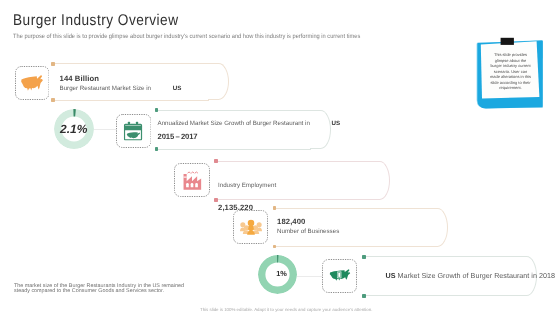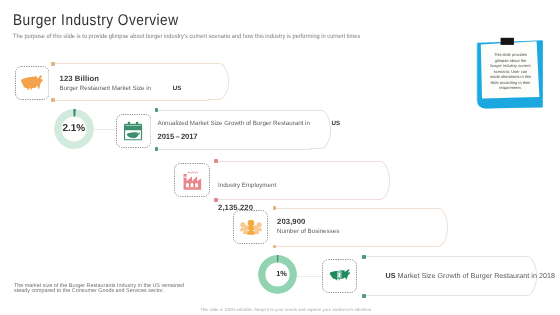--- a/index.html
+++ b/index.html
@@ -58,36 +58,36 @@
     <div class="dot dotb"></div>
   </div>
   <div class="ibox" style="left:14.5px;top:62px;width:34.5px;height:34px;">
     <svg class="bd" viewBox="0 0 34.5 34">
         <rect x="0.5" y="0.5" width="33.5" height="33" rx="6" fill="none" stroke="#8d8d8d" stroke-width="1" stroke-dasharray="1.25 1.1"></rect>
       </svg>
     <svg class="ic" width="24" height="17.5" viewBox="0 0 100 56" preserveAspectRatio="none">
       <path fill="#F4A24B" d="M 6 17 C 14 13, 30 10, 52 8 L 70 6.5 L 71 14 L 79 9 L 88 2 L 92 6 L 84 16 L 92 15 L 95 20 L 86 28 L 83.5 35 L 81 43 L 78 49 L 75.5 44 L 73 37 L 65 42 L 57 45 L 50 44 L 47 52 L 43 44 L 37 46 L 33 53 L 30 45 L 22 44 L 16 40 L 10 30 L 5 24 Z"></path>
     </svg>
   </div>
-  <div class="lbl big" style="left:59.5px;top:70px;">123 Billion</div>
+  <div class="lbl big" style="left:59.5px;top:70px;">144 Billion</div>
   <div class="lbl small" style="left:59.5px;top:80.5px;"><span>Burger Restaurant Market Size in </span><b>US</b></div>
 
   <div class="pill" style="--c:#DDE5E1;--d:#4E9C7E;left:155.8px;top:105.8px;width:175px;height:39.6px;">
     <div class="ln lnt"></div>
     <div class="ln lnb"></div>
     <div class="cap"></div>
     <div class="dot dott"></div>
     <div class="dot dotb"></div>
   </div>
   <div class="conn" style="left:93.5px;top:125.3px;width:22px;"></div>
   <svg class="donut" style="left:53.8px;top:104.7px;" width="40" height="40" viewBox="0 0 40 40">
     <circle cx="20" cy="20" r="16.25" fill="none" stroke="#D2EBDE" stroke-width="7.5"></circle>
     <circle cx="20" cy="20" r="16.25" fill="none" stroke="#398A67" stroke-width="7.5" stroke-dasharray="2.14 100" stroke-dashoffset="0" transform="rotate(-91.9 20 20)"></circle>
   </svg>
-  <div class="lbl" style="left:53.8px;top:104.7px;width:40px;height:40px;display:flex;align-items:center;justify-content:center;font-size:10px;font-weight:bold;color:#2f2f2f;">2.1%</div>
+  <div class="lbl" style="left:53.8px;top:104.7px;width:40px;height:40px;display:flex;align-items:center;justify-content:center;font-size:12px;font-weight:bold;color:#2f2f2f;font-style:italic;">2.1%</div>
   <div class="ibox" style="left:115.5px;top:109.5px;width:35.5px;height:34px;">
     <svg class="bd" viewBox="0 0 35.5 34">
         <rect x="0.5" y="0.5" width="34.5" height="33" rx="6" fill="none" stroke="#8d8d8d" stroke-width="1" stroke-dasharray="1.25 1.1"></rect>
       </svg>
     <svg class="ic" width="18.5" height="19" viewBox="0 0 52 54">
       <rect x="11.5" y="0" width="6" height="16" rx="2.4" fill="#3C8F6E"></rect>
       <rect x="34.5" y="0" width="6" height="16" rx="2.4" fill="#3C8F6E"></rect>
       <rect x="1.8" y="8.5" width="48.4" height="43.7" rx="2.6" fill="#fff" stroke="#3C8F6E" stroke-width="3.6"></rect>
       <path fill="#3C8F6E" d="M1.8 11.1 h48.4 v13.5 h-48.4 Z"></path>
       <path fill="#3C8F6E" d="M8 35.5 C13.5 31.5 25 29.4 34.5 30.8 L39.8 31.5 L38.8 35 L44.5 31.5 L46 34.5 L41 38.5 L38.8 42.5 L34 46 L27 47.5 L21 45.8 L17.5 47.2 L15.5 44.4 L11 42 Z"></path>
@@ -146,21 +146,21 @@
         <path d="M8.5 44 q0 -11.5 10.5 -11.5 q10.5 0 10.5 11.5 Z"></path>
         <circle cx="47" cy="25.5" r="7.4"></circle>
         <path d="M36.5 44 q0 -11.5 10.5 -11.5 q10.5 0 10.5 11.5 Z"></path>
       </g>
       <g fill="#F5A93F">
         <circle cx="33" cy="27.5" r="7.8"></circle>
         <path d="M21.5 46 q0 -12 11.5 -12 q11.5 0 11.5 12 Z"></path>
       </g>
     </svg>
   </div>
-  <div class="lbl big" style="left:277px;top:213px;">203,900</div>
+  <div class="lbl big" style="left:277px;top:213px;">182,400</div>
   <div class="lbl small" style="left:277px;top:223.5px;">Number of Businesses</div>
 
   <div class="pill" style="--c:#DDE5E1;--d:#4E9C7E;left:363px;top:252.4px;width:174px;height:39.8px;">
     <div class="ln lnt"></div>
     <div class="ln lnb"></div>
     <div class="cap"></div>
     <div class="dot dott"></div>
     <div class="dot dotb"></div>
   </div>
   <div class="conn" style="left:297px;top:271.6px;width:25px;"></div>

